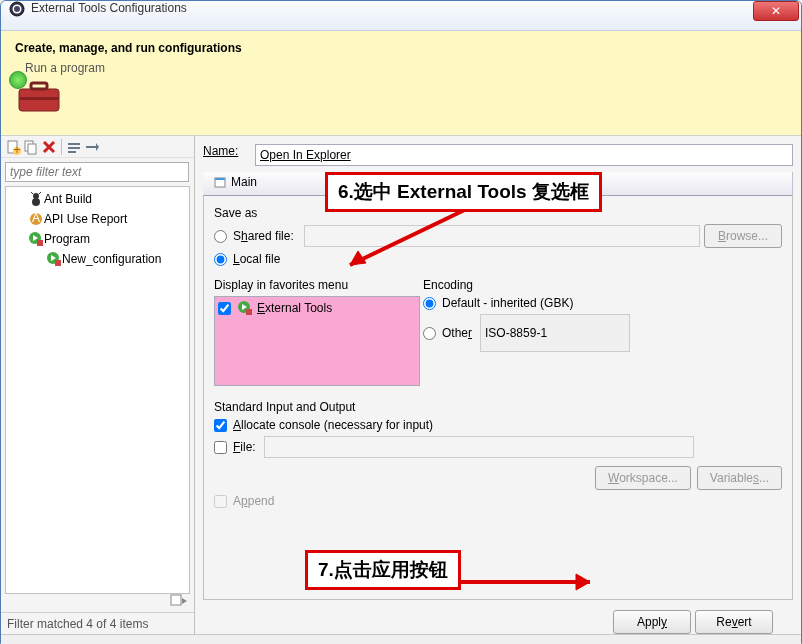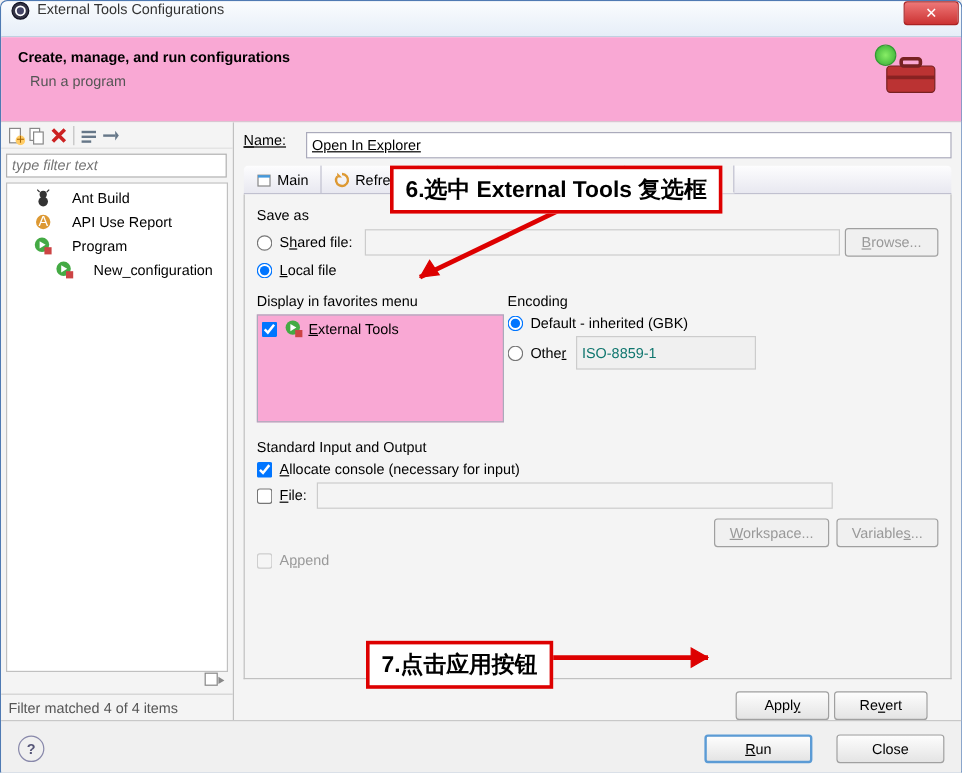--- a/index.html
+++ b/index.html
@@ -4,65 +4,65 @@
 <style>
 * { box-sizing: border-box; margin: 0; padding: 0; font-family: Tahoma, "Segoe UI", sans-serif; font-size: 12px; }
 body { background: #f0f0f0; width: 802px; height: 644px; overflow: hidden; }
 
 .window { width: 802px; height: 644px; background: #fff; border: 1px solid #4f7ab3; border-radius: 6px 6px 0 0; position: relative; }
 .titlebar { height: 30px; background: linear-gradient(#fafcfe, #e6eef8); border-bottom: 1px solid #c0d0e0; border-radius: 6px 6px 0 0; display: flex; align-items: flex-start; padding: 0 2px 0 8px; }
 .titlebar .ticon { width: 16px; height: 16px; margin-right: 6px; }
 .titlebar .ttext { flex: 1; color: #333; }
 .close-btn { width: 46px; height: 20px; background: linear-gradient(#e77,#c33); border: 1px solid #a22; border-radius: 3px; color: #fff; text-align: center; line-height: 18px; cursor: pointer; }
 
-.header-area { padding: 10px 14px 8px 14px; display: flex; border-bottom: 1px solid #d0d0d0; background: #f9a8d4; }
+.header-area { padding: 10px 14px 8px 14px; display: flex; border-bottom: 1px solid #d0d0d0; background: #fef9c3; flex-direction: column; }
 .header-text { flex: 1; }
 .header-text h1 { font-size: 12px; font-weight: bold; margin-bottom: 6px; }
 .header-text p { color: #555; padding-left: 10px; }
 .header-icon { width: 52px; height: 52px; position: relative; }
 .toolbox-svg { width: 48px; height: 40px; }
 .green-circle { position: absolute; top: -4px; left: -6px; width: 18px; height: 18px; border-radius: 50%; background: radial-gradient(#8e6,#3a3); border: 1px solid #393; }
 
 .body-area { display: flex; height: 498px; background: #f4f4f4; }
 .left-panel { width: 194px; border-right: 1px solid #c0c0c0; display: flex; flex-direction: column; background: #f4f4f4; }
 .left-toolbar { height: 22px; padding: 2px 4px; display: flex; gap: 2px; align-items: center; border-bottom: 1px solid #e0e0e0; }
 .tb-ico { width: 16px; height: 16px; display: inline-block; cursor: pointer; }
 .tb-sep { width: 1px; height: 16px; background: #c0c0c0; margin: 0 2px; }
 .filter-input { margin: 4px; width: 184px; height: 20px; border: 1px solid #b0b0b0; padding: 2px 4px; color: #888; font-style: italic; background: #fff; }
 .tree { flex: 1; background: #fff; margin: 0 4px; border: 1px solid #c0c0c0; overflow: auto; padding: 2px; }
-.tree-item { padding: 2px 2px 2px 20px; display: flex; align-items: center; gap: 16px; cursor: pointer; }
+.tree-item { padding: 2px 2px 2px 20px; display: flex; align-items: center; gap: 0; cursor: pointer; }
 .tree-item.child { padding-left: 38px; }
 .tree-item .tico { width: 16px; height: 16px; display: inline-block; }
 .tree-item.sel { background: #fff; }
 .left-status { height: 22px; padding: 4px 6px; color: #555; border-top: 1px solid #d0d0d0; display: flex; align-items: center; }
 .left-view-ico { height: 18px; text-align: right; padding-right: 6px; }
 
 .right-panel { flex: 1; display: flex; flex-direction: column; padding: 4px 8px 0 8px; position: relative; }
 .name-row { display: flex; align-items: flex-start; gap: 6px; margin: 4px 0 6px 0; text-decoration: underline; }
 .name-row label { width: 46px; }
 .name-row input { flex: 1; height: 22px; border: 1px solid #aab; padding: 2px 4px; background: #fff; }
 
-.tabstrip { display: flex; height: 24px; border-bottom: 1px solid #a0a0b8; background: linear-gradient(#fdfdfe,#e8e8f0); border-radius: 4px 4px 0 0; }
+.tabstrip { display: flex; height: 24px; border-bottom: 1px solid #a0a0b8; background: linear-gradient(#fdfdfe,#e8e8f0); border-radius: 4px 4px 0 0; flex-direction: column; }
 .tab { display: flex; align-items: center; gap: 4px; padding: 3px 10px; border-right: 1px solid #c0c0d0; cursor: pointer; }
 .tab .tico { width: 14px; height: 14px; }
 .tab.active { background: #f4f4f4; border-bottom: 1px solid #f4f4f4; font-weight: bold; }
 .tab-body { flex: 1; background: #f4f4f4; border: 1px solid #c0c0c0; border-top: none; padding: 8px 10px; overflow: auto; }
 
 .group-label { margin: 2px 0 4px 0; }
 .radio-row, .check-row { display: flex; align-items: center; gap: 4px; margin: 4px 0; }
 input[type=radio], input[type=checkbox] { margin-right: 2px; }
 .underline { text-decoration: underline; }
 .shared-input { flex: 1; height: 22px; border: 1px solid #ccc; background: #f4f4f4; margin-left: 6px; }
 
 .mid-row { display: flex; gap: 3px; margin-top: 10px; }
 .fav-box { width: 206px; }
 .fav-list { height: 90px; background: #f9a8d4; border: 1px solid #aab; padding: 3px; }
 .fav-item { display: flex; align-items: center; gap: 4px; }
 .enc-box { flex: 1; }
-.enc-combo { width: 150px; height: 28px; border: 1px solid #ccc; background: #f0f0f0; color: #0f766e; padding: 2px 4px; margin-left: 4px; }
+.enc-combo { width: 150px; height: 38px; border: 1px solid #ccc; background: #f0f0f0; color: #000000; padding: 2px 4px; margin-left: 4px; }
 
 .file-input { width: 430px; height: 22px; border: 1px solid #ccc; background: #f4f4f4; margin-left: 4px; }
 .btn-row { display: flex; gap: 6px; justify-content: flex-end; margin: 8px 0 4px 0; }
 .btn { height: 24px; padding: 0 12px; border: 1px solid #a0a0a0; background: linear-gradient(#fdfdfd,#e4e4e4); border-radius: 3px; cursor: pointer; min-width: 78px; }
 .btn:disabled, .btn.disabled { color: #999; background: #f0f0f0; cursor: default; }
 
 .apply-row { display: flex; gap: 4px; justify-content: flex-end; margin: 10px 20px 0 0; }
 
 .footer { height: 46px; border-top: 1px solid #c8c8c8; display: flex; align-items: center; padding: 0 14px; background: #f0f0f0; }
 .help-ico { width: 22px; height: 22px; border-radius: 50%; border: 1px solid #88a; color: #557; text-align: center; line-height: 20px; font-weight: bold; cursor: pointer; }
@@ -282,21 +282,21 @@
       <div class="apply-row">
         <button class="btn">Appl<span class="underline">y</span></button>
         <button class="btn">Re<span class="underline">v</span>ert</button>
       </div>
 
       <div class="annotation" style="top:36px; left:130px;">6.选中 External Tools 复选框</div>
       <svg class="arrow" style="top:64px; left:130px;" width="160" height="80">
         <path d="M150 5 L25 65" stroke="#d00" stroke-width="4" fill="none"></path>
         <path d="M25 65 l16 -2 l-8 -12 z" fill="#d00"></path>
       </svg>
-      <div class="annotation" style="top:432px; left:110px;">7.点击应用按钮</div>
+      <div class="annotation" style="top:414px; left:110px;">7.点击应用按钮</div>
       <svg class="arrow" style="top:432px; left:260px;" width="160" height="30">
         <path d="M5 14 L135 14" stroke="#d00" stroke-width="4" fill="none"></path>
         <path d="M135 14 l-14 -8 l0 16 z" fill="#d00"></path>
       </svg>
     </div>
   </div>
 
   <div class="footer">
     <div class="help-ico">?</div>
     <div class="spacer"></div>

